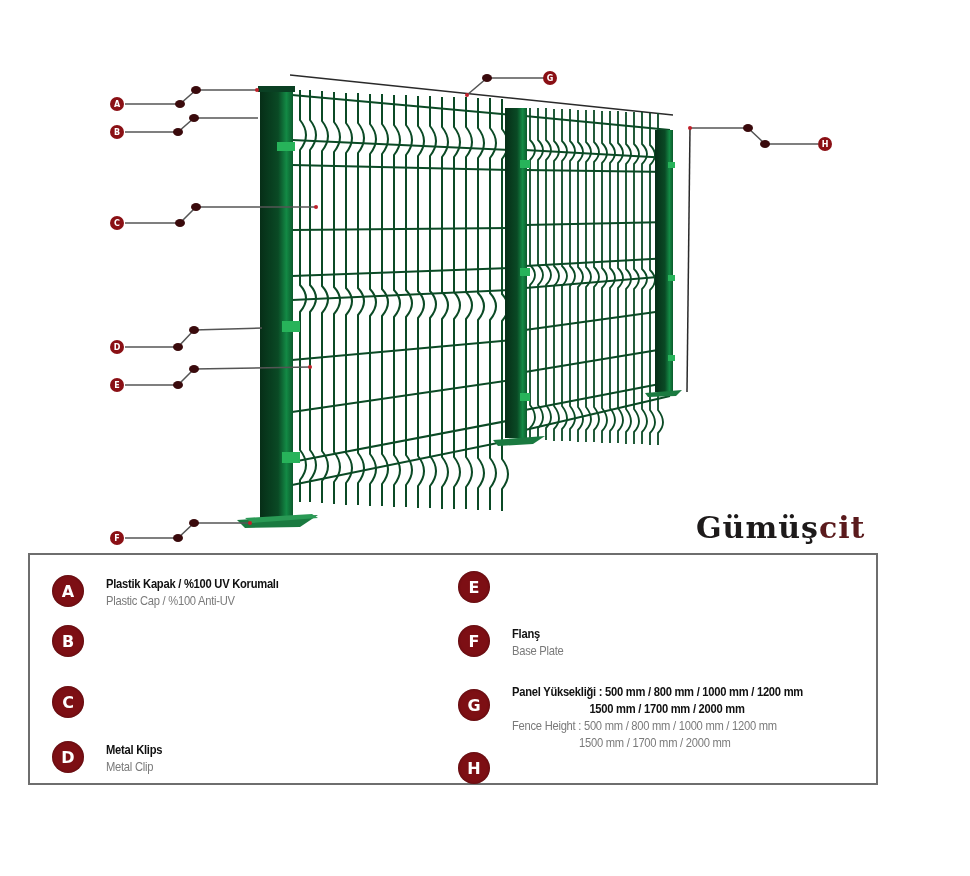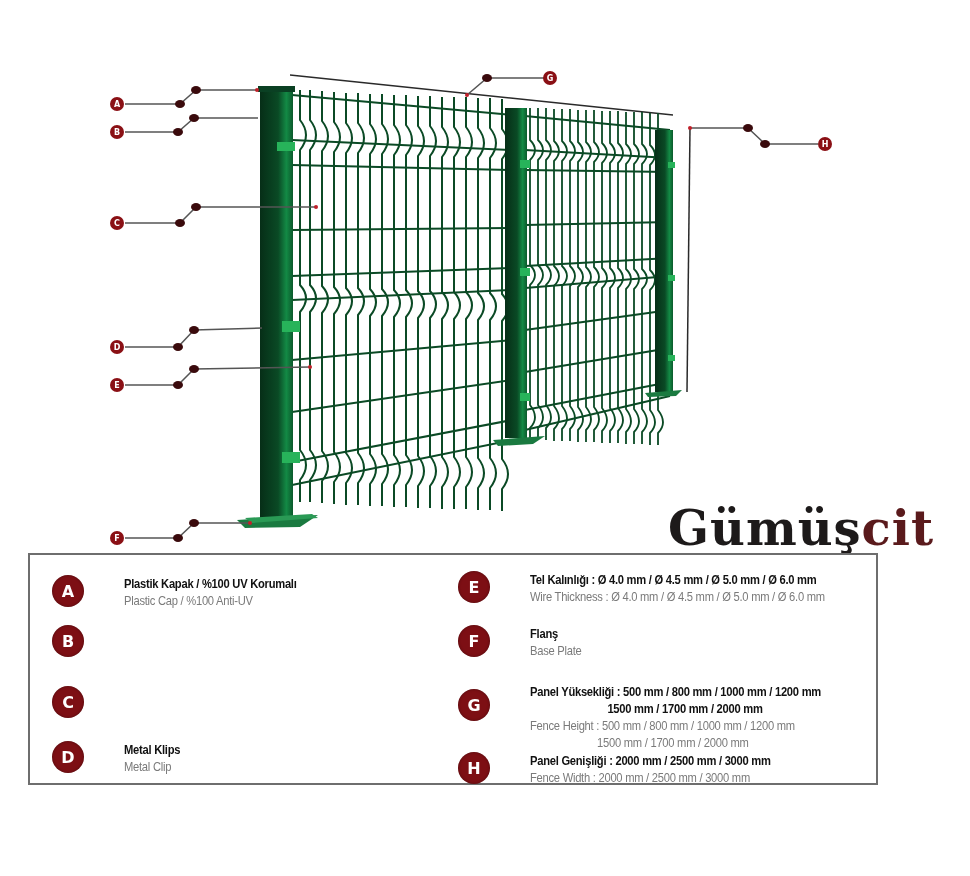--- a/index.html
+++ b/index.html
@@ -1,30 +1,30 @@
 <!DOCTYPE html>
 <html><head>
 <meta charset="utf-8">
 <style>
   html, body { margin: 0; padding: 0; background: #ffffff; }
   body { width: 970px; height: 876px; position: relative; overflow: hidden;
          font-family: "Liberation Sans", "DejaVu Sans", sans-serif; }
   #diagram { position: absolute; left: 0; top: 0; width: 970px; height: 545px; }
-  .brand { position: absolute; left: 668px; top: 508px; font-family: "DejaVu Serif", serif;
-           font-weight: bold; font-size: 48px; letter-spacing: 1px; line-height: 40px; }
+  .brand { position: absolute; left: 696px; top: 508px; font-family: "DejaVu Serif", serif;
+           font-weight: bold; font-size: 30px; letter-spacing: 1px; line-height: 40px; }
   .brand .b1 { color: #1d1a1a; }
   .brand .b2 { color: #5a1a1c; }
   .spec-frame { position: absolute; left: 28px; top: 553px; width: 850px; height: 232px;
                 border: 2px solid #6e6e6e; box-sizing: border-box; background: #fff; }
   .spec-item { position: absolute; display: flex; align-items: flex-start; }
   .badge { width: 32px; height: 32px; border-radius: 50%; background: #7d0f14;
            color: #fff; font-weight: bold; font-size: 16px; display: flex;
            align-items: center; justify-content: center; flex: 0 0 32px;
            font-family: "DejaVu Sans", sans-serif; box-shadow: inset 0 0 3px rgba(0,0,0,.4); }
-  .texts { margin-left: 40px; }
+  .texts { margin-left: 22px; }
   .tr { font-weight: bold; font-size: 13px; color: #111; line-height: 17px; letter-spacing: -0.3px;
         font-family: "Liberation Sans Narrow", "Liberation Sans", sans-serif; transform: scaleX(0.86);
         transform-origin: left center; white-space: nowrap; }
   .en { font-size: 13px; color: #7a7a7a; line-height: 17px; letter-spacing: -0.3px;
         transform: scaleX(0.86); transform-origin: left center; white-space: nowrap; }
 </style>
 </head>
 <body>
 
 <svg id="diagram" viewBox="0 0 970 545" xmlns="http://www.w3.org/2000/svg">
@@ -237,41 +237,33 @@
   <div class="spec-item" style="left:22px; top:186px;">
     <div class="badge">D</div>
     <div class="texts">
       <div class="tr">Metal Klips</div>
       <div class="en">Metal Clip</div>
     </div>
   </div>
 
   <div class="spec-item" style="left:428px; top:16px;">
     <div class="badge">E</div>
-    <div class="texts">
-      <div class="tr">Tel Kalınlığı : Ø 4.0 mm / Ø 4.5 mm / Ø 5.0 mm / Ø 6.0 mm</div>
-      <div class="en">Wire Thickness : Ø 4.0 mm / Ø 4.5 mm / Ø 5.0 mm / Ø 6.0 mm</div>
-    </div>
   </div>
   <div class="spec-item" style="left:428px; top:70px;">
     <div class="badge">F</div>
     <div class="texts">
       <div class="tr">Flanş</div>
       <div class="en">Base Plate</div>
     </div>
   </div>
   <div class="spec-item" style="left:428px; top:128px;">
     <div class="badge" style="margin-top:6px;">G</div>
     <div class="texts">
       <div class="tr">Panel Yüksekliği : 500 mm / 800 mm / 1000 mm / 1200 mm</div>
       <div class="tr" style="padding-left:90px;">1500 mm / 1700 mm / 2000 mm</div>
       <div class="en">Fence Height : 500 mm / 800 mm / 1000 mm / 1200 mm</div>
       <div class="en" style="padding-left:78px;">1500 mm / 1700 mm / 2000 mm</div>
     </div>
   </div>
   <div class="spec-item" style="left:428px; top:197px;">
     <div class="badge">H</div>
-    <div class="texts">
-      <div class="tr">Panel Genişliği : 2000 mm / 2500 mm / 3000 mm</div>
-      <div class="en">Fence Width : 2000 mm / 2500 mm / 3000 mm</div>
-    </div>
   </div>
 </div>
 
 </body></html>

